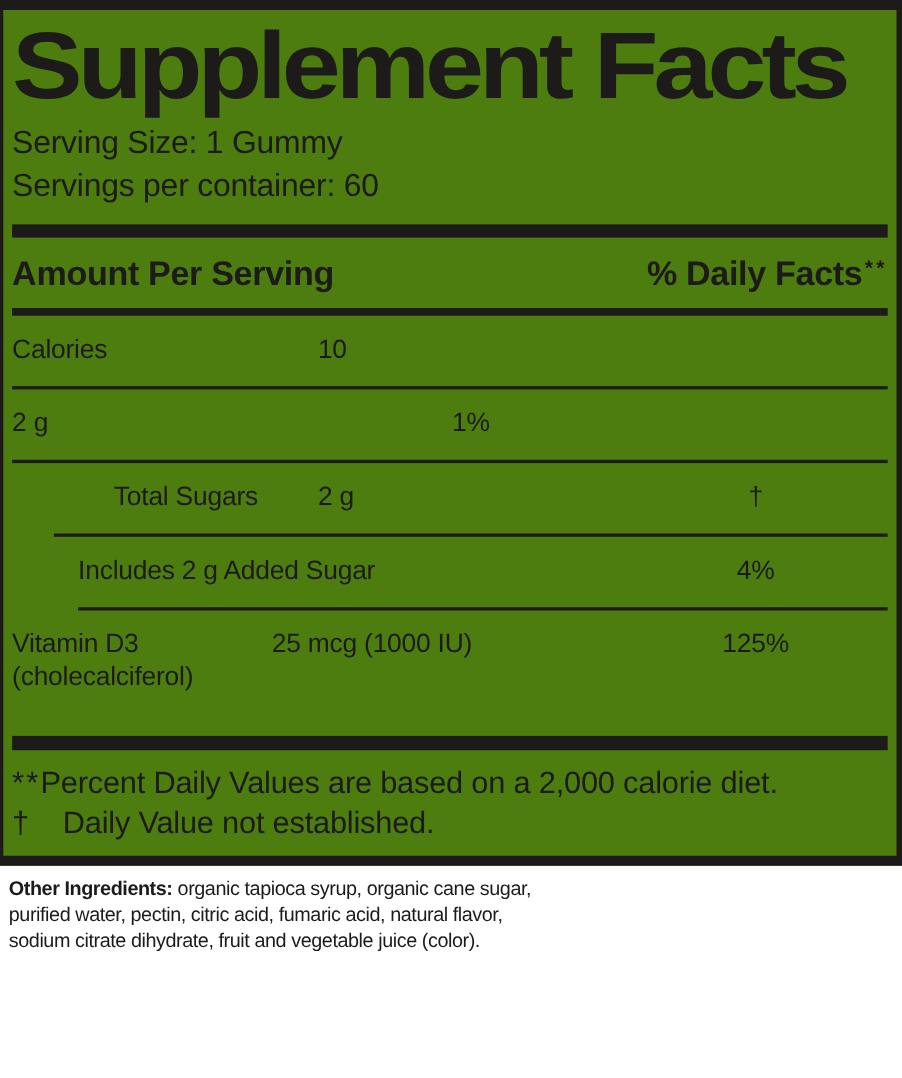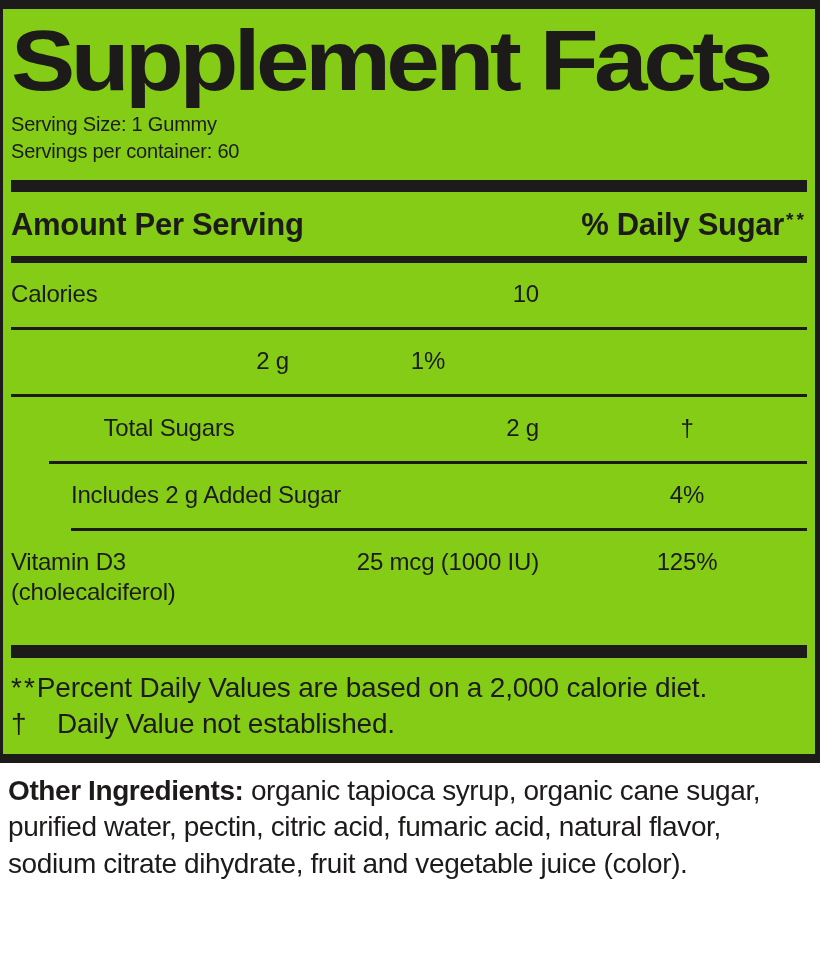--- a/index.html
+++ b/index.html
@@ -15,34 +15,34 @@
     height: 980px;
     background: #ffffff;
     overflow: hidden;
   }
   .facts-box {
     border-top: 9px solid #1d1b1a;
     border-bottom: 9px solid #1d1b1a;
     border-left: 3px solid #1d1b1a;
     border-right: 5px solid #1d1b1a;
     padding: 0 8px;
-    background: #84cc16;
+    background: #4d7c0f;
   }
   .title {
     margin: 8px 0 6px 0;
     font-size: 86px;
     font-weight: 800;
     letter-spacing: -4px;
     line-height: 1.02;
     white-space: nowrap;
     transform: scaleX(1.12);
     transform-origin: left center;
   }
   .serving-line {
-    font-size: 20px;
+    font-size: 29px;
     line-height: 1.34;
     letter-spacing: -0.2px;
   }
   .bar {
     background: #1d1b1a;
   }
   .bar-thick-top   { height: 12px; margin-top: 16px; }
   .bar-medium      { height: 7px; }
   .bar-thick-bottom{ height: 13px; margin-top: 14px; }
   .header-row {
@@ -62,41 +62,41 @@
   }
   .nutrient-row {
     display: grid;
     grid-template-columns: 1fr 250px 268px;
     align-items: start;
     padding: 16px 0 18px 0;
     font-size: 24px;
     letter-spacing: -0.2px;
     line-height: 1.25;
   }
-  .nutrient-row .amt { text-align: right; }
+  .nutrient-row .amt { text-align: left; }
   .nutrient-row .dv  { text-align: center; padding-left: 28px; }
   .name.ind1 { padding-left: 38px; text-align: center; }
   .name.ind2 { padding-left: 60px; grid-column: 1 / span 2; }
   .sep { height: 3px; background: #1d1b1a; }
   .sep.ind1 { margin-left: 38px; }
   .sep.ind2 { margin-left: 60px; }
   .name-detail { display: block; }
-  .vitamin-row { padding-bottom: 24px; }
+  .vitamin-row { padding-bottom: 24px; gap: 42px; }
   .footnotes {
     padding: 12px 0 12px 0;
     font-size: 28px;
     line-height: 1.28;
     letter-spacing: -0.2px;
   }
   .footnote-line { display: flex; align-items: baseline; }
   .fn-marker { letter-spacing: 2px; }
   .fn-marker-dagger { width: 46px; flex: none; }
   .other-ingredients {
     margin: 10px 8px 0 8px;
-    font-size: 28px;
+    font-size: 18px;
     line-height: 1.3;
     letter-spacing: -0.4px;
   }
   .o-line { display: block; white-space: nowrap; }
   .o-heading { font-weight: 700; }
 </style>
 </head>
 <body>
 
 <div class="page">
@@ -105,21 +105,21 @@
 
     <h1 class="title">Supplement Facts</h1>
 
     <div class="serving-line">Serving Size: 1 Gummy</div>
     <div class="serving-line">Servings per container: 60</div>
 
     <div class="bar bar-thick-top"></div>
 
     <div class="header-row">
       <span>Amount Per Serving</span>
-      <span><span>% Daily Sugar</span><span class="dv-sup">**</span></span>
+      <span><span>% Daily Facts</span><span class="dv-sup">**</span></span>
     </div>
 
     <div class="bar bar-medium"></div>
 
     <div class="nutrient-row">
       <span class="name">Calories</span>
       <span class="amt">10</span>
       <span class="dv"></span>
     </div>
 

